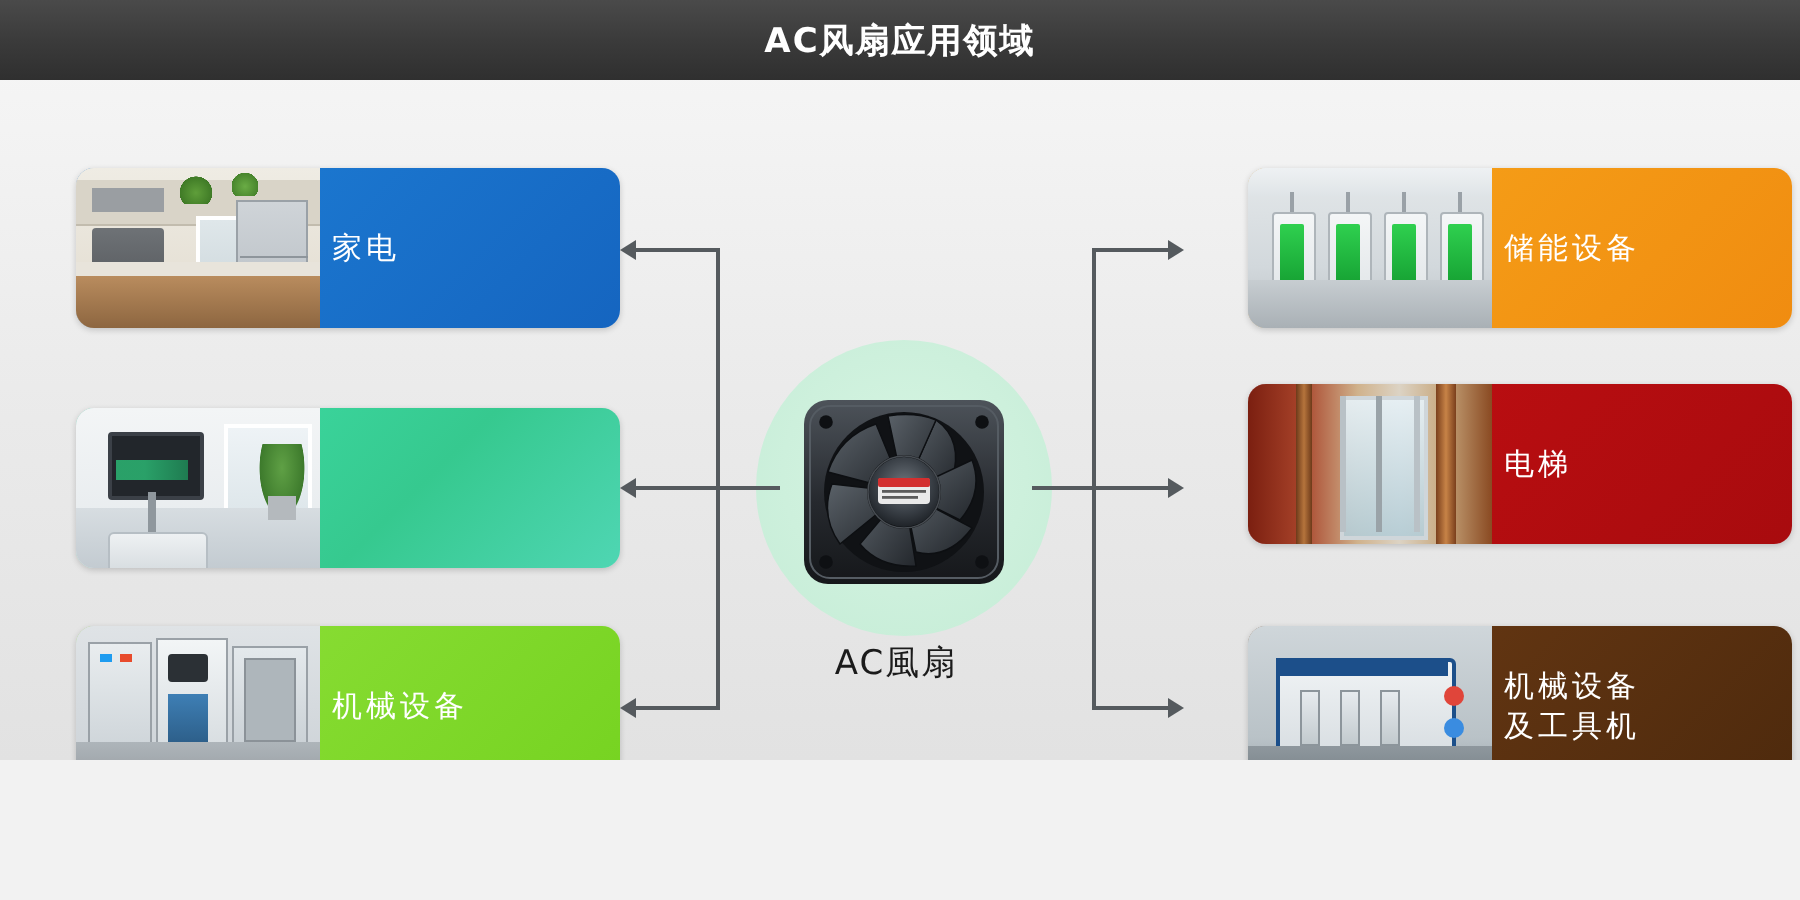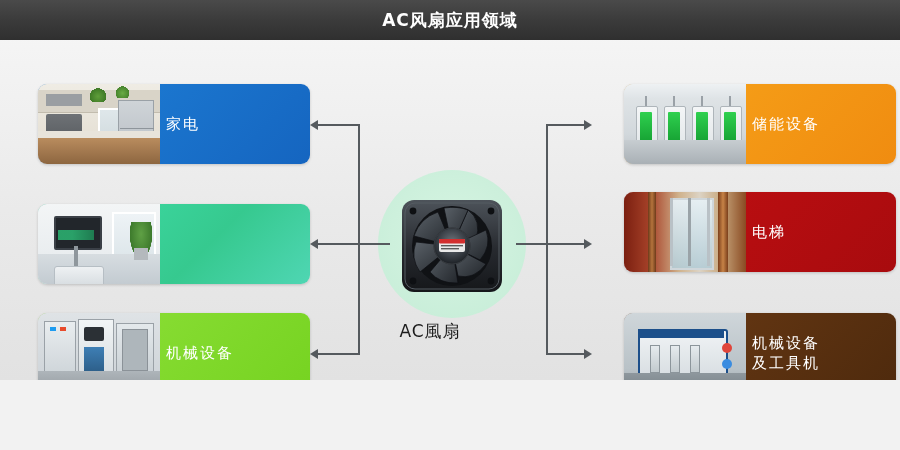--- a/index.html
+++ b/index.html
@@ -149,21 +149,21 @@
     border-radius: 50%;
     background: radial-gradient(circle at 50% 45%, #d6f5e2 0%, #cdf0dc 55%, #c4ecd6 100%);
   }
   .fan-wrap {
     position: absolute;
     left: 398px; top: 196px;
     width: 108px; height: 100px;
   }
   .fan-label {
     position: absolute;
-    left: 356px; top: 320px;
+    left: 374px; top: 320px;
     width: 148px;
     text-align: center;
     font-size: 17px;
     color: #1b1b1b;
     letter-spacing: 1px;
   }
   
   .conn { position: absolute; background: #555a5e; }
   .arrow {
     position: absolute;

